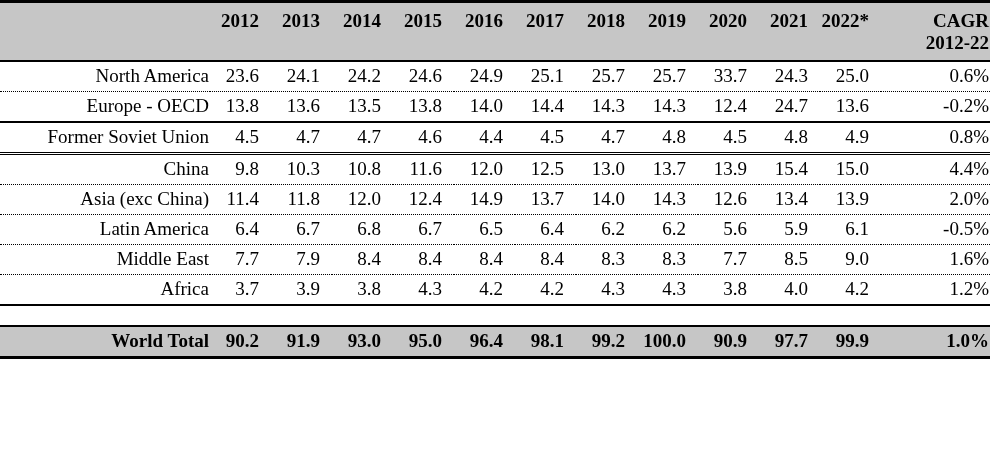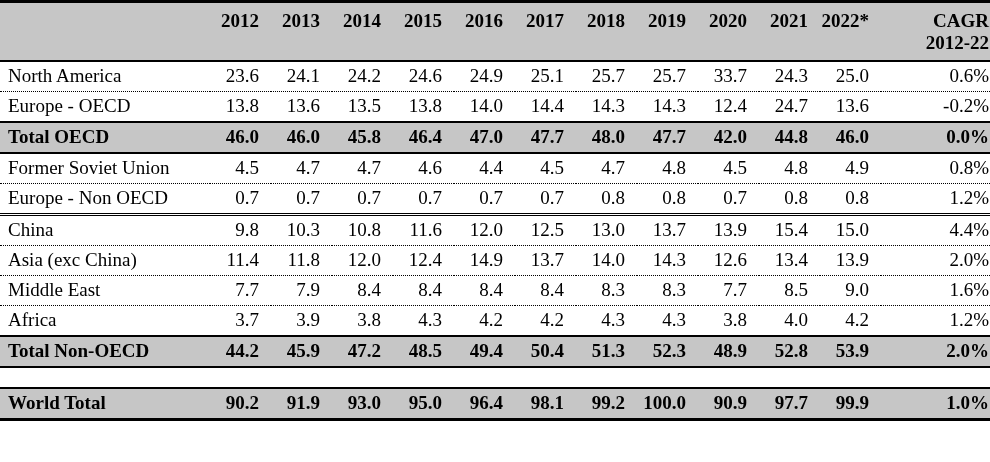--- a/index.html
+++ b/index.html
@@ -27,21 +27,21 @@
     background:var(--header-bg);
     font-weight:bold;
     vertical-align:top;
     height:49px;
     padding-top:7px;
     border-bottom:2px solid var(--border-color);
     line-height:22px;
   }
   th.num,td.num{text-align:right;padding-right:12px;}
   th.cagr,td.cagr{text-align:right;}
-  td.label,th.corner{text-align:left;padding-left:8px;}
+  td.label,th.corner{text-align:right;padding-left:8px;}
   tbody td{
     padding-top:3px;
     padding-bottom:4px;
     line-height:22px;
     background:#fff;
   }
   tr.total td{
     background:var(--total-bg);
     font-weight:bold;
   }
@@ -114,65 +114,35 @@
           <td class="num">13.8</td>
           <td class="num">14.0</td>
           <td class="num">14.4</td>
           <td class="num">14.3</td>
           <td class="num">14.3</td>
           <td class="num">12.4</td>
           <td class="num">24.7</td>
           <td class="num">13.6</td>
           <td class="cagr">-0.2%</td>
         </tr>
-        <tr class="divider-solid total">
-          <td class="label">Total OECD</td>
-          <td class="num">46.0</td>
-          <td class="num">46.0</td>
-          <td class="num">45.8</td>
-          <td class="num">46.4</td>
-          <td class="num">47.0</td>
-          <td class="num">47.7</td>
-          <td class="num">48.0</td>
-          <td class="num">47.7</td>
-          <td class="num">42.0</td>
-          <td class="num">44.8</td>
-          <td class="num">46.0</td>
-          <td class="cagr">0.0%</td>
-        </tr>
         <tr class="divider-solid">
           <td class="label">Former Soviet Union</td>
           <td class="num">4.5</td>
           <td class="num">4.7</td>
           <td class="num">4.7</td>
           <td class="num">4.6</td>
           <td class="num">4.4</td>
           <td class="num">4.5</td>
           <td class="num">4.7</td>
           <td class="num">4.8</td>
           <td class="num">4.5</td>
           <td class="num">4.8</td>
           <td class="num">4.9</td>
           <td class="cagr">0.8%</td>
         </tr>
-        <tr class="divider-dotted">
-          <td class="label">Europe - Non OECD</td>
-          <td class="num">0.7</td>
-          <td class="num">0.7</td>
-          <td class="num">0.7</td>
-          <td class="num">0.7</td>
-          <td class="num">0.7</td>
-          <td class="num">0.7</td>
-          <td class="num">0.8</td>
-          <td class="num">0.8</td>
-          <td class="num">0.7</td>
-          <td class="num">0.8</td>
-          <td class="num">0.8</td>
-          <td class="cagr">1.2%</td>
-        </tr>
         <tr class="divider-double">
           <td class="label">China</td>
           <td class="num">9.8</td>
           <td class="num">10.3</td>
           <td class="num">10.8</td>
           <td class="num">11.6</td>
           <td class="num">12.0</td>
           <td class="num">12.5</td>
           <td class="num">13.0</td>
           <td class="num">13.7</td>
@@ -190,20 +160,35 @@
           <td class="num">14.9</td>
           <td class="num">13.7</td>
           <td class="num">14.0</td>
           <td class="num">14.3</td>
           <td class="num">12.6</td>
           <td class="num">13.4</td>
           <td class="num">13.9</td>
           <td class="cagr">2.0%</td>
         </tr>
         <tr class="divider-dotted">
+          <td class="label">Latin America</td>
+          <td class="num">6.4</td>
+          <td class="num">6.7</td>
+          <td class="num">6.8</td>
+          <td class="num">6.7</td>
+          <td class="num">6.5</td>
+          <td class="num">6.4</td>
+          <td class="num">6.2</td>
+          <td class="num">6.2</td>
+          <td class="num">5.6</td>
+          <td class="num">5.9</td>
+          <td class="num">6.1</td>
+          <td class="cagr">-0.5%</td>
+        </tr>
+        <tr class="divider-dotted">
           <td class="label">Middle East</td>
           <td class="num">7.7</td>
           <td class="num">7.9</td>
           <td class="num">8.4</td>
           <td class="num">8.4</td>
           <td class="num">8.4</td>
           <td class="num">8.4</td>
           <td class="num">8.3</td>
           <td class="num">8.3</td>
           <td class="num">7.7</td>
@@ -218,35 +203,20 @@
           <td class="num">3.8</td>
           <td class="num">4.3</td>
           <td class="num">4.2</td>
           <td class="num">4.2</td>
           <td class="num">4.3</td>
           <td class="num">4.3</td>
           <td class="num">3.8</td>
           <td class="num">4.0</td>
           <td class="num">4.2</td>
           <td class="cagr">1.2%</td>
-        </tr>
-        <tr class="divider-solid total">
-          <td class="label">Total Non-OECD</td>
-          <td class="num">44.2</td>
-          <td class="num">45.9</td>
-          <td class="num">47.2</td>
-          <td class="num">48.5</td>
-          <td class="num">49.4</td>
-          <td class="num">50.4</td>
-          <td class="num">51.3</td>
-          <td class="num">52.3</td>
-          <td class="num">48.9</td>
-          <td class="num">52.8</td>
-          <td class="num">53.9</td>
-          <td class="cagr">2.0%</td>
         </tr>
         <tr class="divider-solid spacer">
           <td colspan="13"></td>
         </tr>
         <tr class="divider-solid total">
           <td class="label">World Total</td>
           <td class="num">90.2</td>
           <td class="num">91.9</td>
           <td class="num">93.0</td>
           <td class="num">95.0</td>

